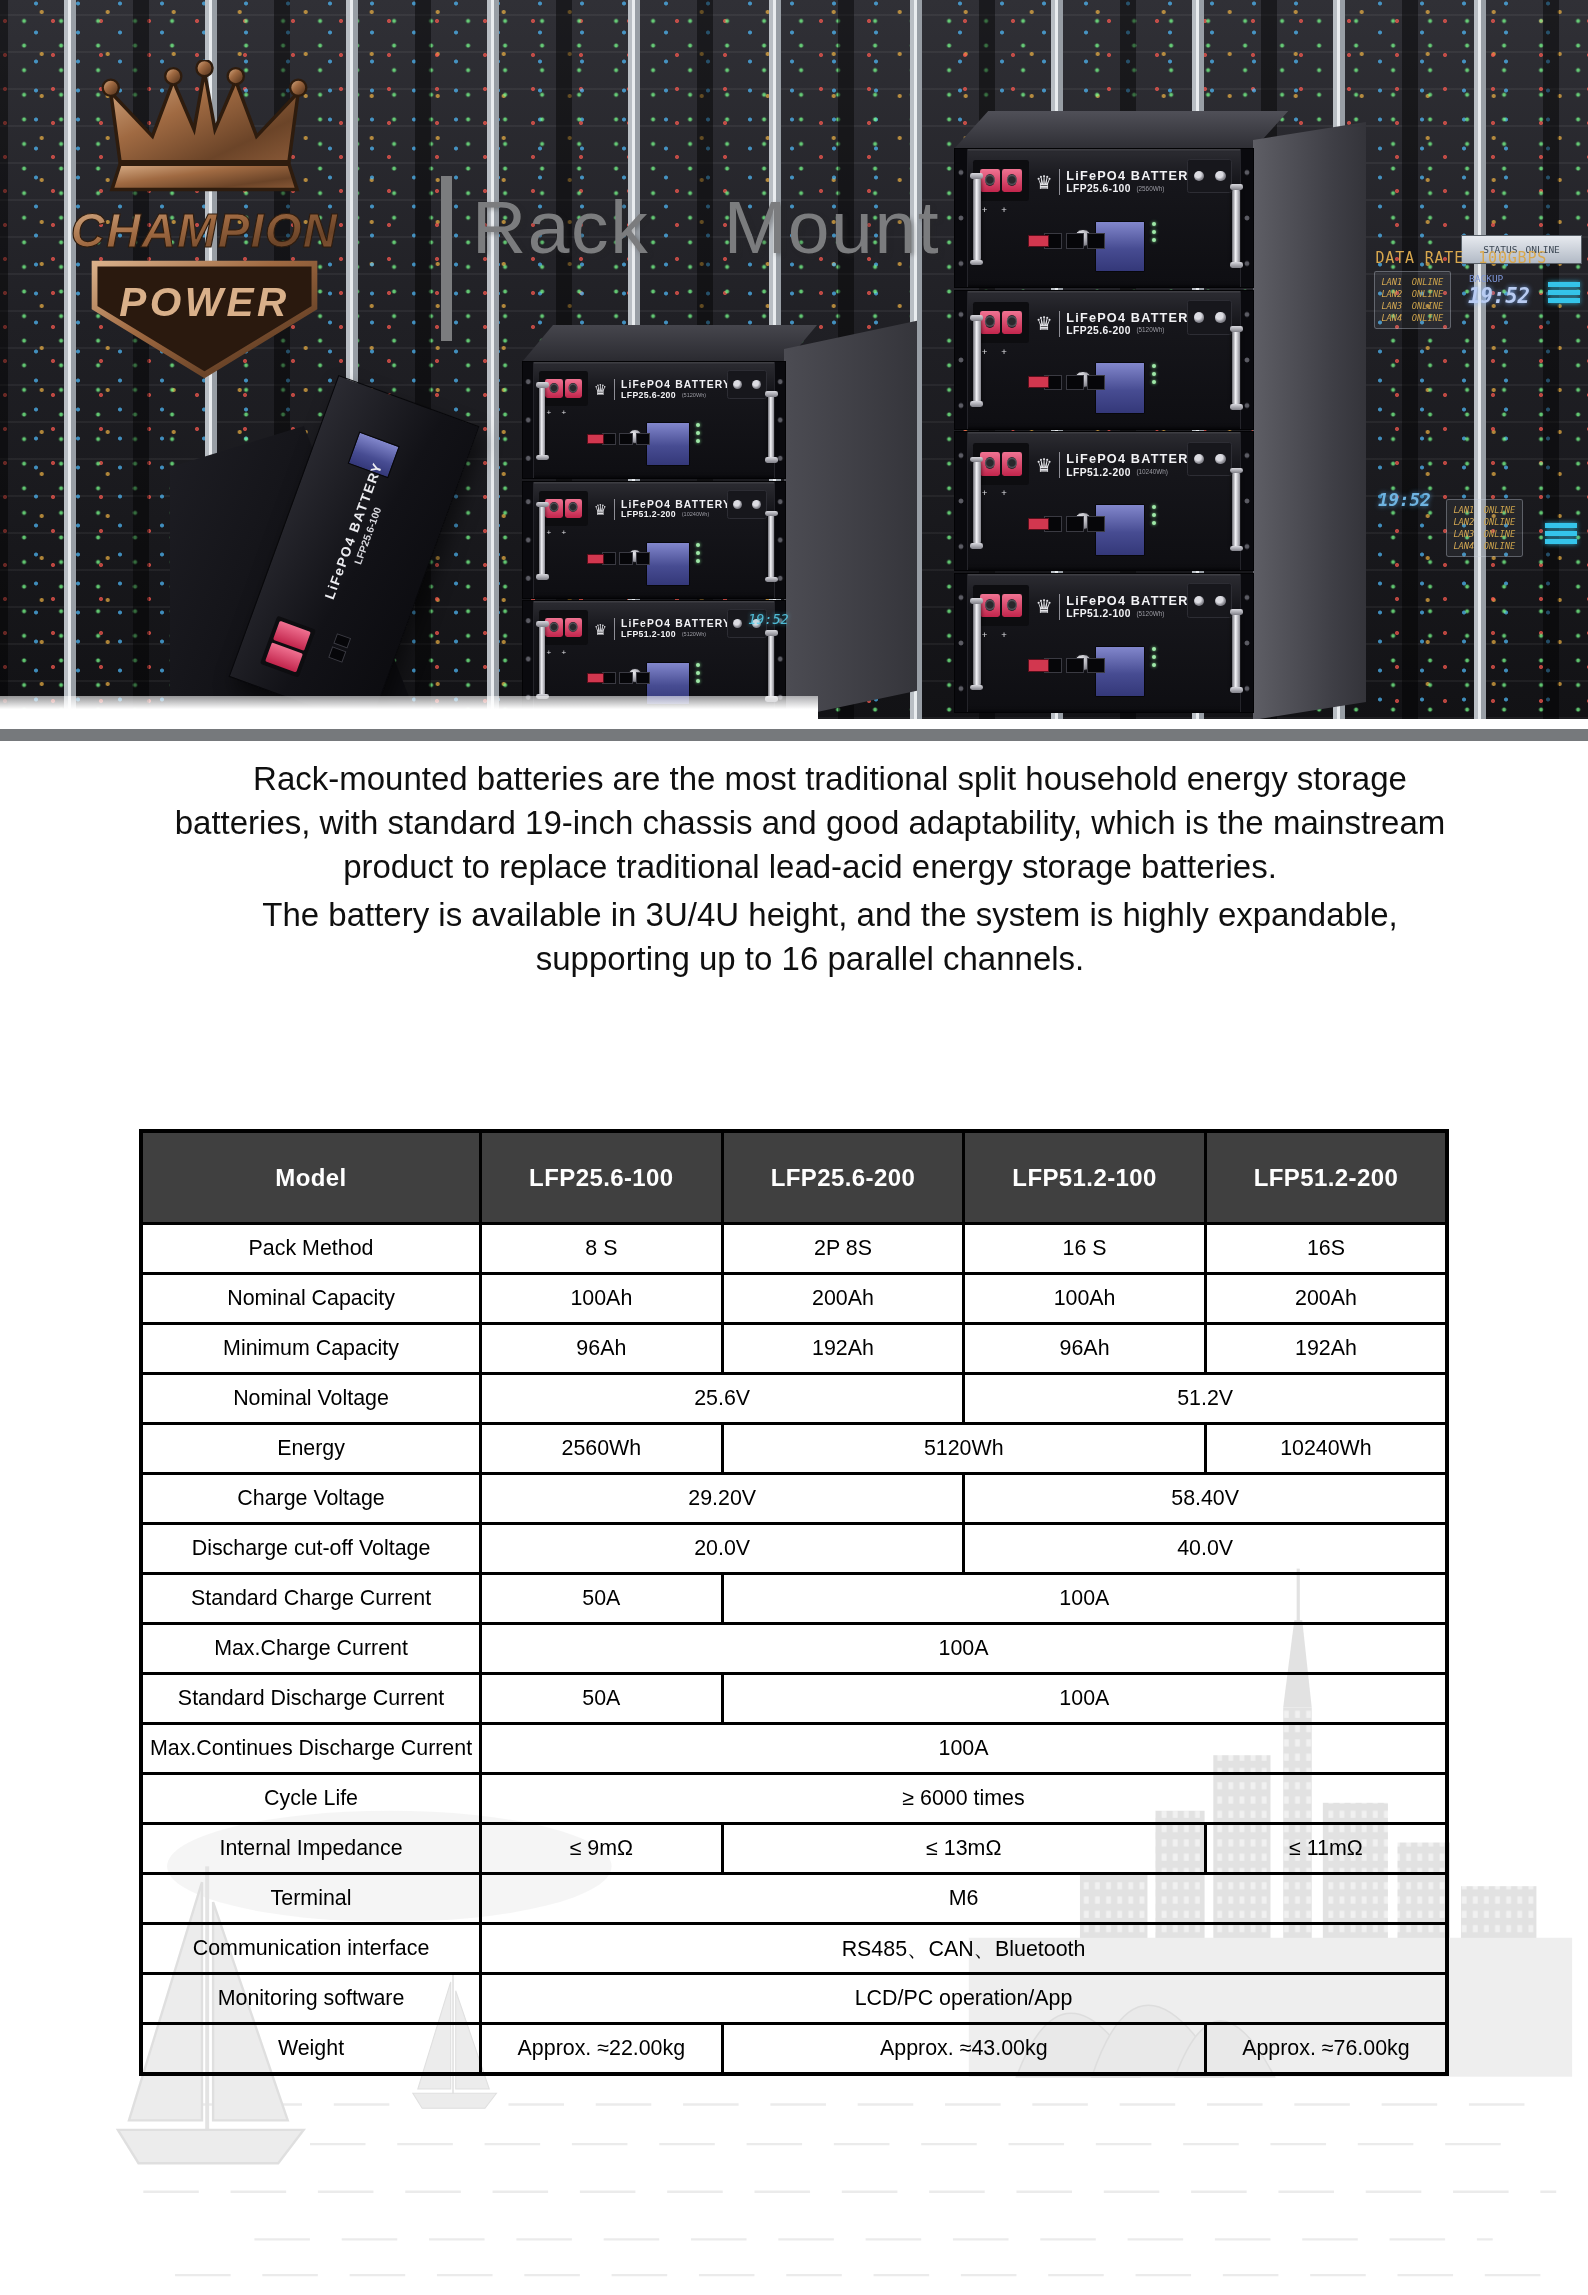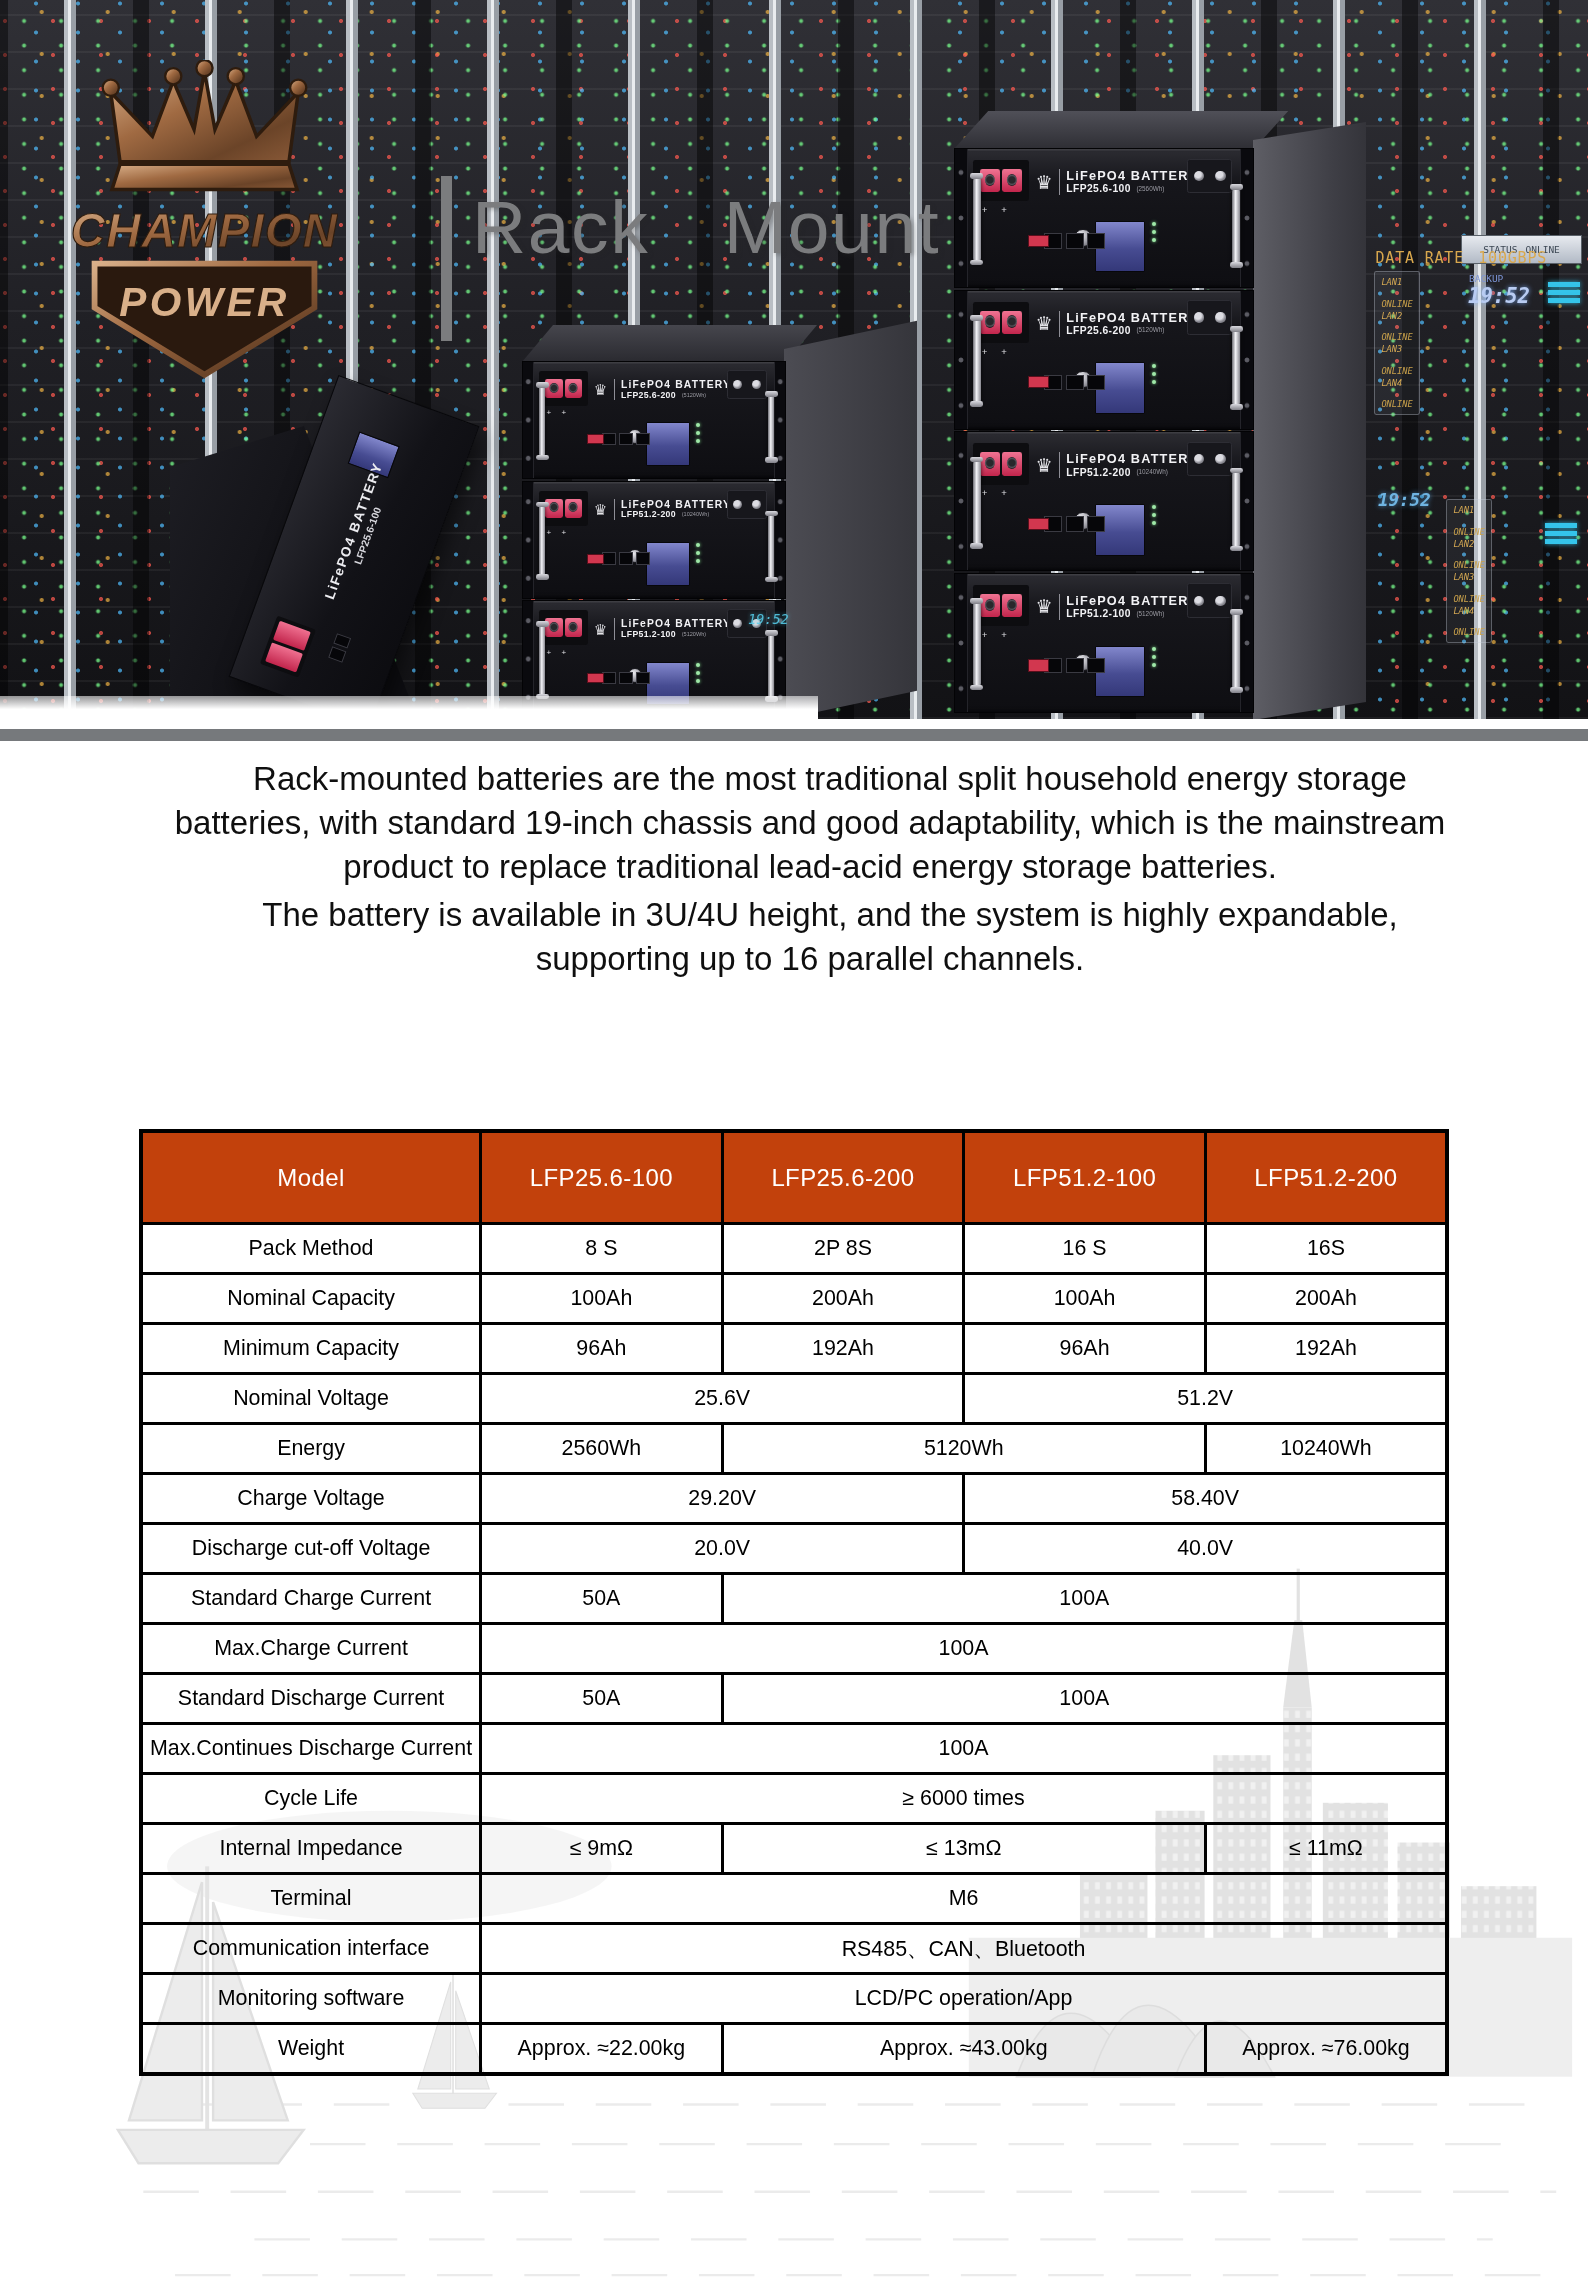--- a/index.html
+++ b/index.html
@@ -37,21 +37,21 @@
   .dispA{position:absolute;left:1366px;top:238px;width:216px;height:151px;font-family:"DejaVu Sans Mono",monospace;}
   .lcd-strip{position:absolute;right:0;top:-3.2px;width:119px;height:27px;background:linear-gradient(#e7eaef,#b2bac6);
     border:1.6px solid #596068;display:flex;align-items:center;justify-content:center;gap:8px;
     color:#3c4754;font-size:9.5px;}
   .datarate{position:absolute;left:9.5px;top:11px;font-size:15px;color:#d9a84e;letter-spacing:0.8px;display:flex;gap:14.3px;}
   .backup{position:absolute;left:103px;top:35px;font-size:9.5px;color:#7d95d6;}
   .bigtime{position:absolute;left:102px;top:46px;font-size:20.6px;font-style:italic;font-weight:bold;
     color:#b9ccf2;text-shadow:0 0 5.6px rgba(130,180,255,.9);}
   .lanbox{position:absolute;border:0.8px solid rgba(200,210,220,.35);background:rgba(200,210,225,.07);
     border-radius:2.4px;padding:4px 6.4px;font-size:8.7px;line-height:12px;color:#d4a853;}
-  .lanbox .lanrow{display:flex;gap:9.5px;flex-direction:column;}
+  .lanbox .lanrow{display:flex;gap:9.5px;}
   .lanbox .on{color:#c9a14b;font-style:italic;}
   .lanA{left:8px;top:33px;}
   .bars{position:absolute;display:flex;flex-direction:column;gap:3.2px;}
   .bars i{width:32px;height:4.8px;background:#35c4ea;box-shadow:0 0 4.8px rgba(53,196,234,.85);}
   .barsA{right:1.6px;top:44px;}
   .dispB{position:absolute;left:1378px;top:488px;width:199px;height:87px;font-family:"DejaVu Sans Mono",monospace;}
   .time2{position:absolute;left:0;top:1.6px;font-size:17.5px;font-style:italic;font-weight:bold;color:#6fb4e2;text-shadow:0 0 4.8px rgba(90,170,230,.8);}
   .lanB{left:68px;top:11px;}
   .barsB{right:0;top:35px;}
   .mini-time{position:absolute;left:748px;top:611px;font-size:13.5px;font-style:italic;color:#56cdea;
@@ -141,21 +141,21 @@
   .intro{position:absolute;left:139px;top:753px;width:1342px;color:#0f0f0f;font-size:33px;line-height:1.33;}
   .intro p{margin:4px;text-indent:40px;text-align:center;}
 
   
   .watermark{position:absolute;left:48px;top:1493px;width:1540px;height:803px;z-index:1;pointer-events:none;opacity:.5;}
 
   
   .spec{position:absolute;left:139px;top:1129px;width:1310px;z-index:2;}
   table{width:100%;border-collapse:collapse;border:4.8px solid #000;background:transparent;table-layout:fixed;}
   th,td{border:3.2px solid #000;text-align:center;vertical-align:middle;padding:0 6.4px;overflow:hidden;}
-  thead th{height:89px;background:#c2410c;color:#fff;font-weight:normal;font-size:24px;letter-spacing:0.4px;}
+  thead th{height:89px;background:#404040;color:#fff;font-weight:bold;font-size:24px;letter-spacing:0.4px;}
   tbody td{height:47px;font-size:21.4px;color:#000;}
 </style>
 </head>
 <body>
 
 <div class="page">
 
   <section class="hero">
     <div class="rack-bg"></div>
 

